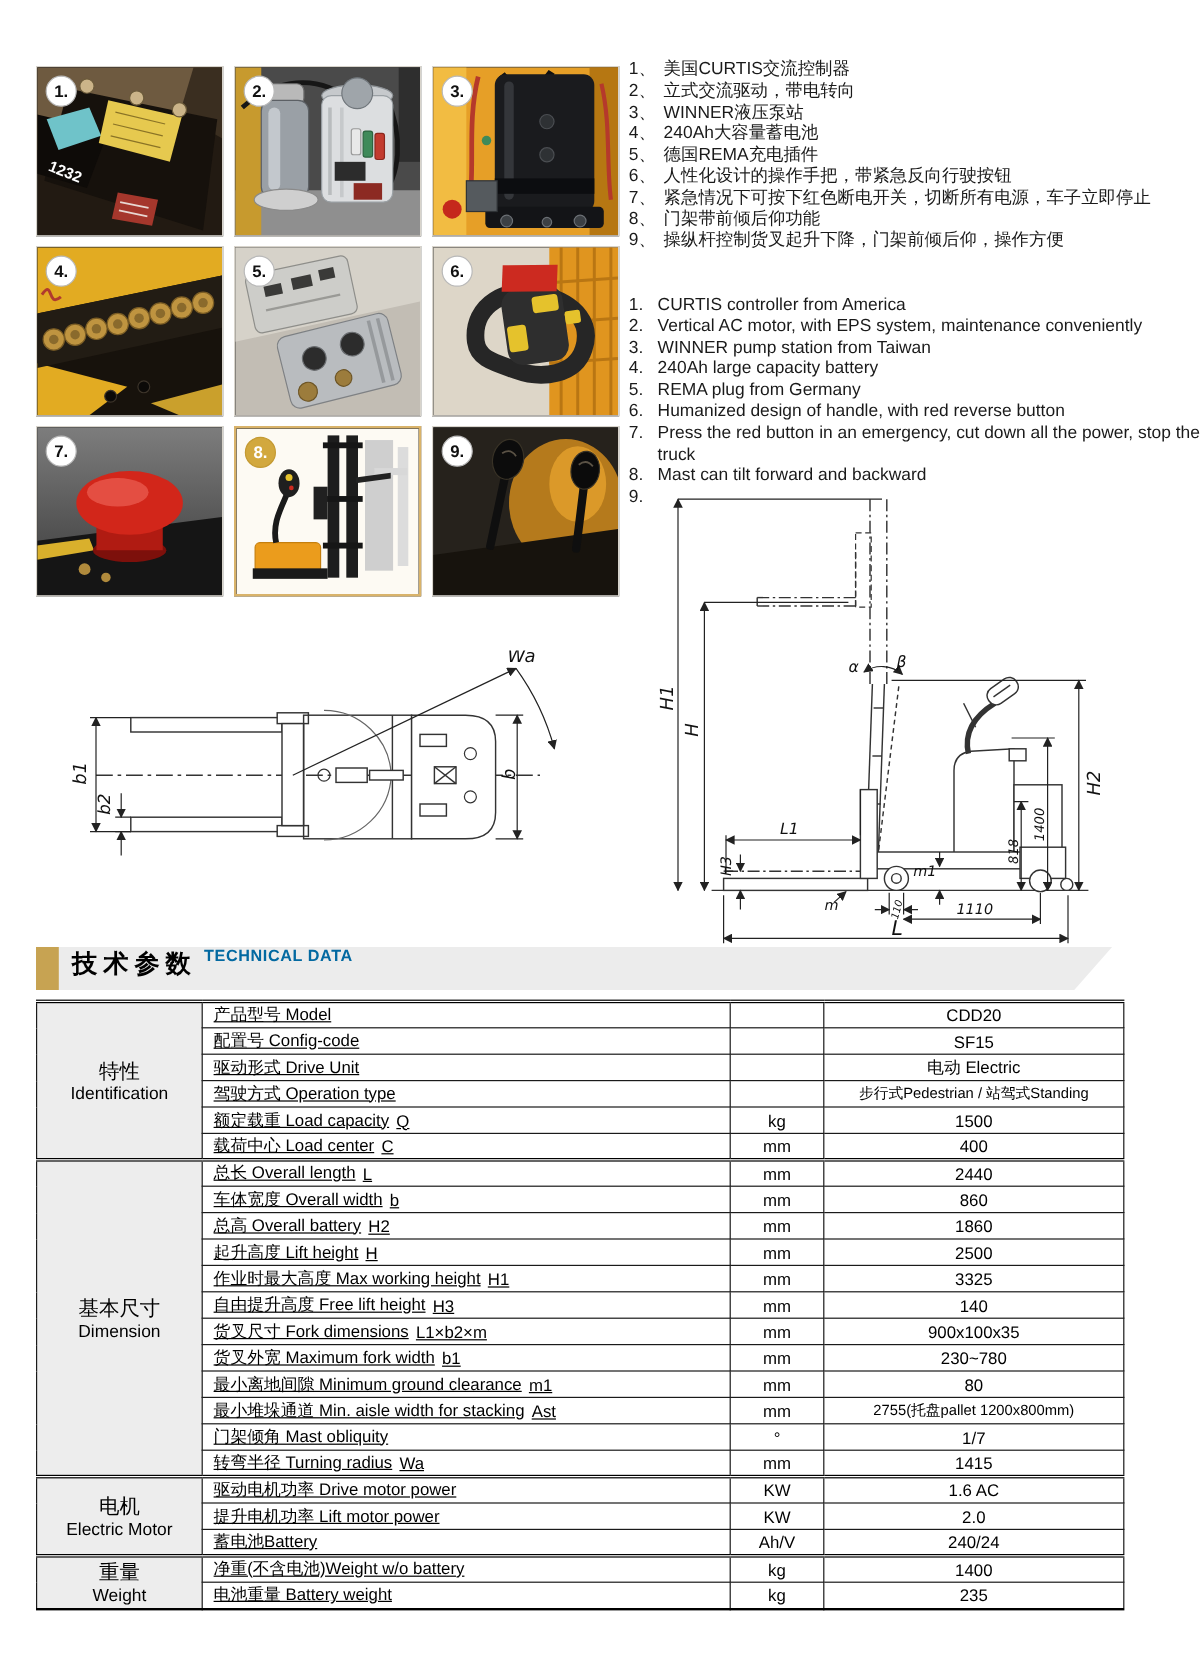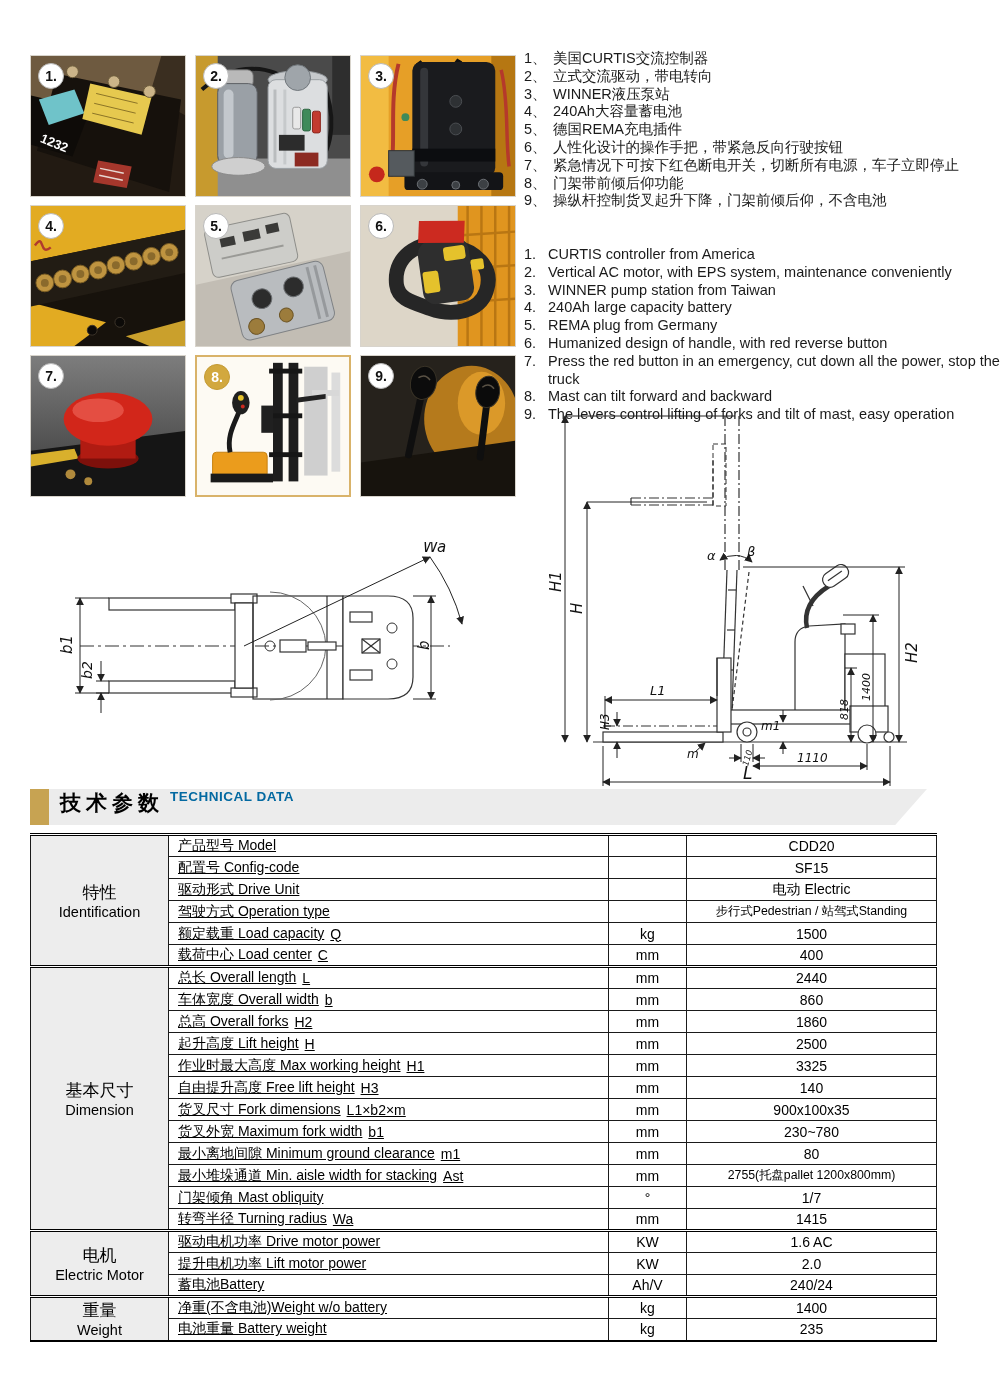--- a/index.html
+++ b/index.html
@@ -286,33 +286,33 @@
 
   <ol id="cnlist">
     <li><span class="no">1、</span><span>美国CURTIS交流控制器</span></li>
     <li><span class="no">2、</span><span>立式交流驱动，带电转向</span></li>
     <li><span class="no">3、</span><span>WINNER液压泵站</span></li>
     <li><span class="no">4、</span><span>240Ah大容量蓄电池</span></li>
     <li><span class="no">5、</span><span>德国REMA充电插件</span></li>
     <li><span class="no">6、</span><span>人性化设计的操作手把，带紧急反向行驶按钮</span></li>
     <li><span class="no">7、</span><span>紧急情况下可按下红色断电开关，切断所有电源，车子立即停止</span></li>
     <li><span class="no">8、</span><span>门架带前倾后仰功能</span></li>
-    <li><span class="no">9、</span><span>操纵杆控制货叉起升下降，门架前倾后仰，不含电池</span></li>
+    <li><span class="no">9、</span><span>操纵杆控制货叉起升下降，门架前倾后仰，操作方便</span></li>
   </ol>
 
   <ol id="enlist">
     <li><span class="no">1.</span><span>CURTIS controller from America</span></li>
     <li><span class="no">2.</span><span>Vertical AC motor, with EPS system, maintenance conveniently</span></li>
     <li><span class="no">3.</span><span>WINNER pump station from Taiwan</span></li>
     <li><span class="no">4.</span><span>240Ah large capacity battery</span></li>
     <li><span class="no">5.</span><span>REMA plug from Germany</span></li>
     <li><span class="no">6.</span><span>Humanized design of handle, with red reverse button</span></li>
     <li><span class="no">7.</span><span>Press the red button in an emergency, cut down all the power, stop the truck</span></li>
     <li><span class="no">8.</span><span>Mast can tilt forward and backward</span></li>
-    <li><span class="no">9.</span><span>The levers control lifting of forks and tilt of mast, easy operation</span></li>
+    <li><span class="no">9.</span></li>
   </ol>
 
   <svg id="topview" viewBox="0 0 485 240">
     <defs>
       <marker id="ah1" viewBox="0 0 10 10" refX="9" refY="5" markerWidth="8" markerHeight="8" orient="auto-start-reverse">
         <path d="M0,0 L10,5 L0,10 z" fill="#222"></path>
       </marker>
     </defs>
     <line class="thin" x1="50" y1="104" x2="420" y2="104" stroke-dasharray="14 4 3 4"></line>
     <rect class="part" x="79" y="56" width="126" height="12"></rect>
@@ -557,21 +557,21 @@
               <span>车体宽度 Overall width</span>
               <span class="sy">b</span>
             </div>
           </td>
         <td class="un">mm</td>
         <td class="va">860</td>
       </tr>
       <tr>
         <td class="nm">
             <div class="nmflex">
-              <span>总高 Overall forks</span>
+              <span>总高 Overall battery</span>
               <span class="sy">H2</span>
             </div>
           </td>
         <td class="un">mm</td>
         <td class="va">1860</td>
       </tr>
       <tr>
         <td class="nm">
             <div class="nmflex">
               <span>起升高度 Lift height</span>

